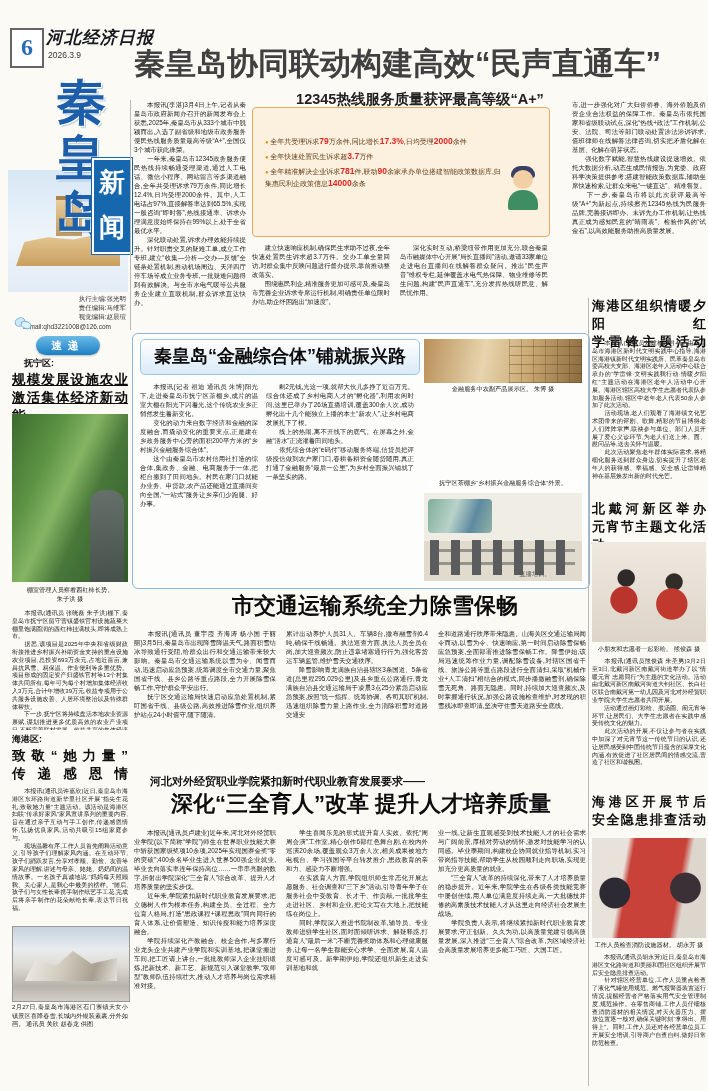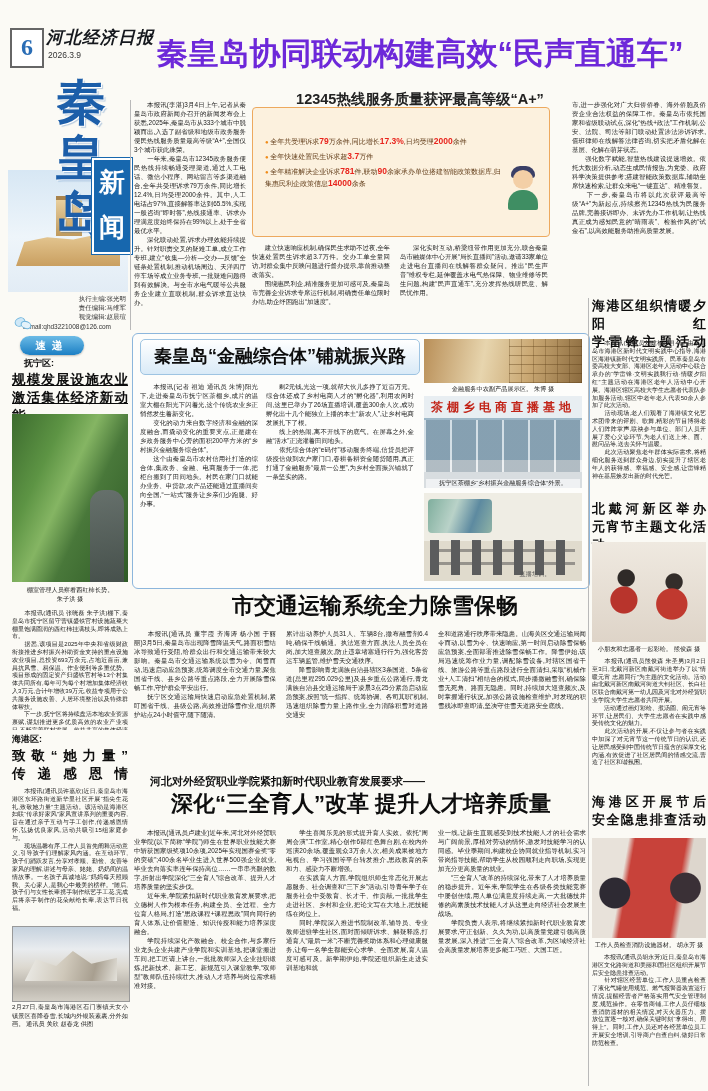--- a/index.html
+++ b/index.html
@@ -4,38 +4,38 @@
 <style>
   html,body{margin:0;padding:0;background:#888;}
   .paper{position:relative;width:708px;height:1091px;background:#fbfaf5;overflow:hidden;
          font-family:"Liberation Sans",sans-serif;color:#1c1c1c;}
   .abs{position:absolute;}
   
   .pagenum-box{left:10px;top:28px;width:30px;height:36px;border:2px solid #666;
     font:700 24px/34px "Liberation Serif",serif;color:#2a6db5;text-align:center;background:#fff;}
   .masthead{left:46px;top:28px;font:900 17px/20px "Liberation Serif",serif;font-style:italic;color:#15181d;letter-spacing:1px;}
   .pagedate{left:48px;top:50px;font:400 8.5px/10px "Liberation Sans",sans-serif;color:#333;}
-  .lead-headline{left:134px;top:34px;width:572px;font:900 31px/40px "Liberation Sans",sans-serif;
-    color:#6d28d9;text-align:center;letter-spacing:0px;}
+  .lead-headline{left:134px;top:44px;width:572px;font:900 31px/40px "Liberation Sans",sans-serif;
+    color:#404040;letter-spacing:0px;}
   .lead-sub{left:134px;top:90px;width:572px;font:700 14.5px/18px "Liberation Sans",sans-serif;color:#222;text-align:center;}
   
   .v-title{left:50px;top:74px;width:62px;font:900 50px/56px "Liberation Serif",serif;color:#1c5ea9;
     white-space:pre-line;text-align:center;text-shadow:1px 1px 0 #fff,2px 2px 1px rgba(28,94,169,.3);}
   .news-badge{left:92px;top:158px;width:36px;height:92px;background:#1767ae;color:#fff;
     font:900 26px/45px "Liberation Sans",sans-serif;text-align:center;white-space:pre-line;
     border:2px solid #fff;box-shadow:0 0 0 1px #1767ae;}
   .wall-sky{left:8px;top:170px;width:120px;height:122px;background:linear-gradient(#d7e7f4 0%,#eef5fa 55%,#e2ecf5 100%);}
   .wall-body{left:16px;top:226px;width:104px;height:40px;background:linear-gradient(#ecd2a0,#c99f60);
     clip-path:polygon(0 100%,8% 40%,30% 28%,55% 34%,80% 20%,100% 45%,100% 100%);}
   .wall-tower{left:56px;top:196px;width:26px;height:36px;background:linear-gradient(#e8cf9e,#bf9a5e);
     border-top:4px solid #a8834c;}
   .staff{left:8px;top:294px;width:118px;font:400 6.5px/9px "Liberation Sans",sans-serif;color:#333;
     text-align:right;white-space:pre-line;}
   .email{left:8px;top:322px;width:118px;font:400 6.5px/9px "Liberation Sans",sans-serif;color:#333;text-align:center;}
-  .express-tab{left:20px;top:336px;width:64px;height:19px;border-radius:10px;
+  .express-tab{left:36px;top:336px;width:64px;height:19px;border-radius:10px;
     background:linear-gradient(#6cbbe6,#1b7fc4);color:#fff;font:700 10.5px/19px "Liberation Sans",sans-serif;
     text-align:center;letter-spacing:6px;box-shadow:0 1px 2px rgba(0,0,0,.25);}
   .butterfly{left:14px;top:316px;}
   
   .vrule{width:1px;background:#b9b9b9;}
   
   .t-body{position:absolute;font:400 6.4px/9px "Liberation Sans",sans-serif;text-align:justify;
     white-space:pre-line;color:#1b1b1b;overflow:hidden;}
   .t-body-sm{font-size:6px;line-height:7.8px;}
   
@@ -159,24 +159,20 @@
   <div class="t-body" style="left:140px;top:382px;width:118px;height:200px;">　　本报讯(记者 祖迪 通讯员 朱博)阳光下,走进秦皇岛市抚宁区茶棚乡,成片的温室大棚在阳光下闪着光,这个传统农业乡正悄然发生着新变化。
 　　变化的动力来自数字经济和金融的深度融合,而撬动变化的重要支点,正是建在乡政务服务中心旁的面积200平方米的“乡村振兴金融服务综合体”。
 　　这个由秦皇岛市农村信用社打造的综合体,集政务、金融、电商服务于一体,把柜台搬到了田间地头。村民在家门口就能办业务、申贷款,农产品还能通过直播间卖向全国,“一站式”服务让乡亲们少跑腿、好办事。</div>
   <div class="t-body" style="left:266px;top:382px;width:148px;height:200px;">　　剩2元钱,光这一项,就帮大伙儿多挣了近百万元。综合体还成了乡村电商人才的“孵化器”,利用农闲时间,这里已举办了26场直播培训,覆盖300余人次,成功孵化出十几个能独立上播的本土“新农人”,让乡村电商发展扎下了根。
 　　线上的热闹,离不开线下的底气。在屏幕之外,金融“活水”正浇灌着田间地头。
 　　依托综合体的“e码付”移动服务终端,信贷员把评级授信做到农户家门口,春耕备耕资金随贷随用,真正打通了金融服务“最后一公里”,为乡村全面振兴铺就了一条坚实的路。</div>
 
   <div class="photo photo-display" style="left:424px;top:339px;width:158px;height:44px;"></div>
   <div class="caption" style="left:424px;top:385px;width:158px;">金融服务中农副产品展示区。 朱博 摄</div>
 
-  <div class="photo photo-storefront" style="left:424px;top:396px;width:158px;height:92px;">
-    <div class="storefront-sign">茶棚乡电商直播基地</div>
-    <div class="storefront-windows"></div>
-  </div>
   <div class="caption" style="left:426px;top:479px;width:154px;background:rgba(255,255,255,.6);">抚宁区茶棚乡“乡村振兴金融服务综合体”外景。</div>
 
   <div class="photo photo-training" style="left:424px;top:493px;width:158px;height:88px;"></div>
   <div class="caption" style="left:500px;top:570px;width:70px;color:#555;">直播培训。</div>
 
   <div class="abs sec-headline" style="left:148px;top:592px;width:454px;">市交通运输系统全力除雪保畅</div>
   <div class="t-body" style="left:134px;top:629px;width:142px;height:136px;">　　本报讯(通讯员 董宇霞 齐海涛 杨小国 于丽丽)3月5日,秦皇岛市出现降雪降温天气,路面积雪结冰导致通行受阻,给群众出行和交通运输带来较大影响。秦皇岛市交通运输系统以雪为令、闻雪而动,迅速启动应急预案,统筹调度全市交通力量,聚焦国省干线、县乡公路等重点路段,全力开展除雪保畅工作,守护群众平安出行。
 　　抚宁区交通运输局快速启动应急处置机制,紧盯国省干线、县级公路,高效推进除雪作业,组织养护站点24小时值守,随下随清,</div>
   <div class="t-body" style="left:286px;top:629px;width:142px;height:136px;">累计出动养护人员31人、车辆8台,撒布融雪剂6.4吨,确保干线畅通。执法巡查方面,执法人员全员在岗,加大巡查频次,防止违章堵塞通行行为,强化客货运车辆监管,维护雪天交通秩序。
 　　降雪影响青龙满族自治县辖区3条国道、5条省道(总里程295.029公里)及县乡重点公路通行,青龙满族自治县交通运输局于凌晨3点25分紧急启动应急预案,按照“统一指挥、统筹协调、各司其职”机制,迅速组织除雪力量上路作业,全力消除积雪对道路交通安</div>

